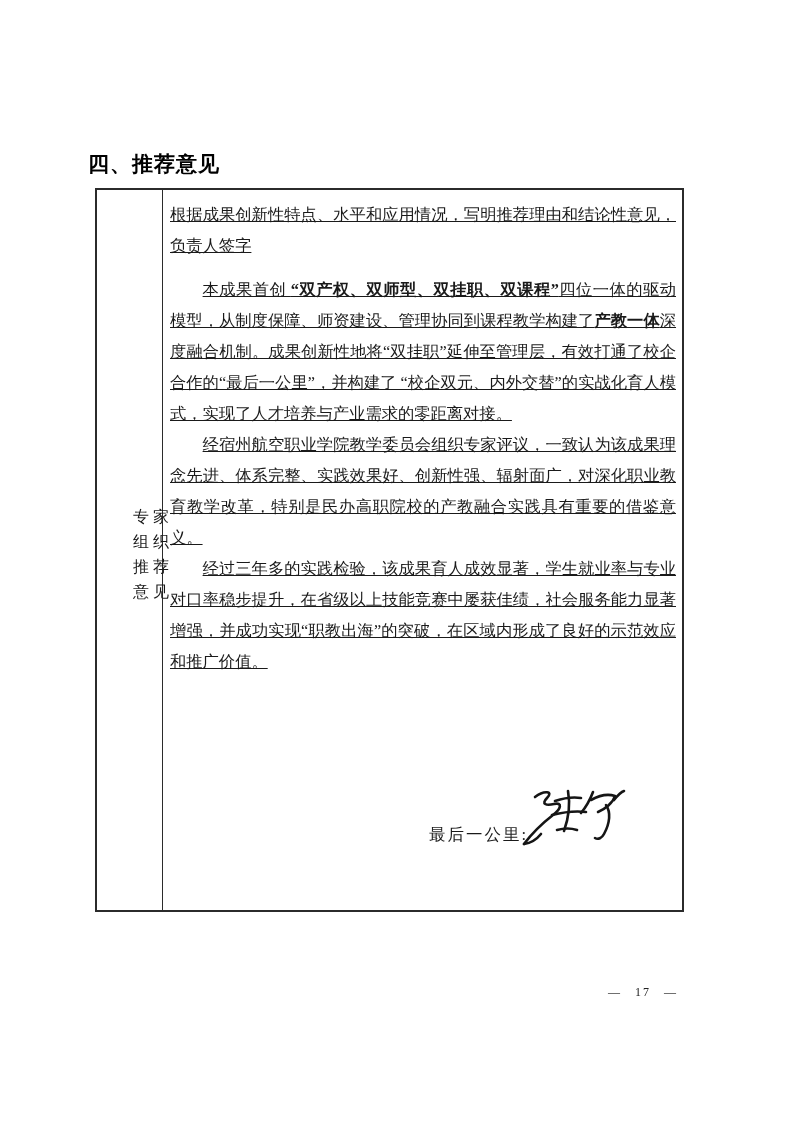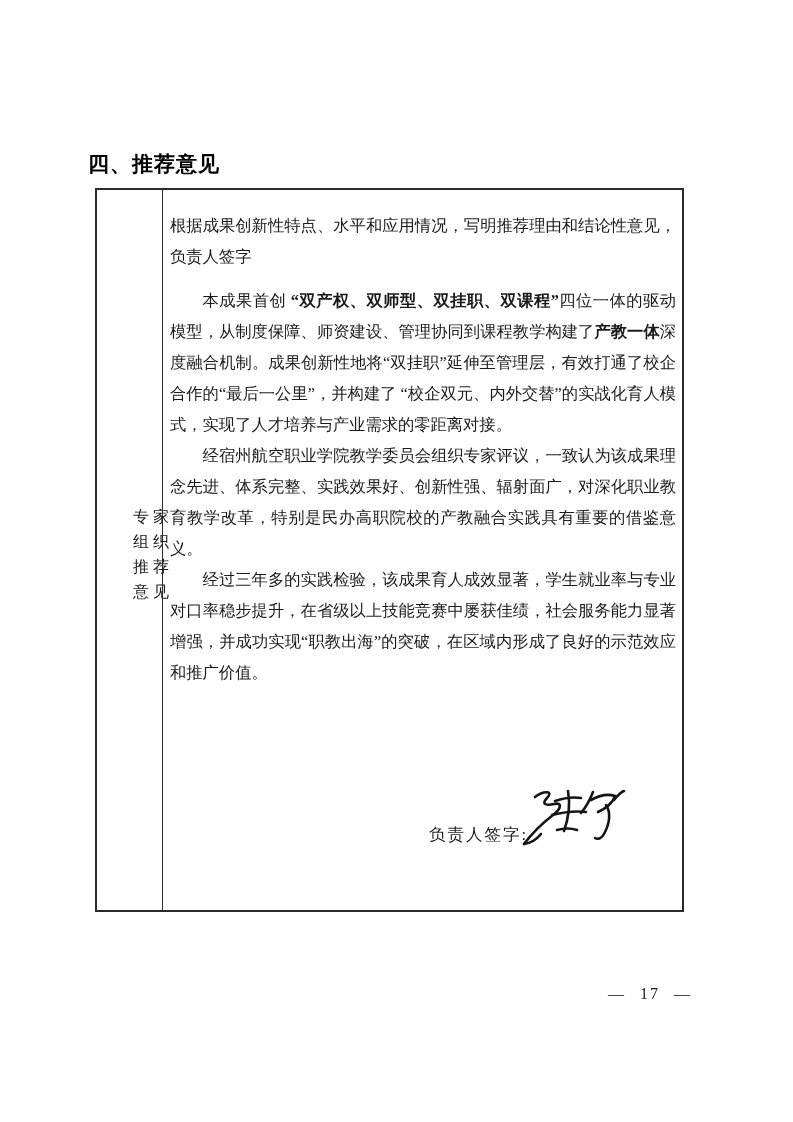--- a/index.html
+++ b/index.html
@@ -55,25 +55,26 @@
     font-size: 16px;
     line-height: 25px;
     letter-spacing: 4px;
     text-indent: 4px; 
     white-space: nowrap;
     margin-left: 43px;
   }
   .cell-right {
     flex: 1 1 auto;
     position: relative;
-    padding: 20px 6px 0 7px;
+    padding: 9px 6px 0 7px;
     box-sizing: border-box;
     font-size: 16.3px;
     line-height: 31px;
     text-align: justify;
+    text-decoration: underline;
   }
   .cell-right p {
     margin: 0;
   }
   .header-note {
     text-align: justify;
   }
   .para {
     text-indent: 2em;
   }
@@ -108,21 +109,21 @@
     word-spacing: 4px;
     letter-spacing: 1px;
     white-space: nowrap;
   }
 
   
   .page-number {
     position: absolute;
     left: 608px;
     top: 985px;
-    font-size: 16px;
+    font-size: 12px;
     letter-spacing: 2px;
     word-spacing: 8px;
     color: #222222;
   }
 </style>
 </head>
 <body>
 
 <div class="doc-title">四、推荐意见</div>
 
@@ -139,21 +140,21 @@
 
     <p class="header-note">根据成果创新性特点、水平和应用情况，写明推荐理由和结论性意见，负责人签字</p>
 
     <p class="para para-first"><span>本成果首创 </span><span class="bold-inline">“双产权、双师型、双挂职、双课程”</span><span>四位一体的驱动模型，从制度保障、师资建设、管理协同到课程教学构建了</span><span class="bold-inline">产教一体</span><span>深度融合机制。成果创新性地将“双挂职”延伸至管理层，有效打通了校企合作的“最后一公里”，并构建了 “校企双元、内外交替”的实战化育人模式，实现了人才培养与产业需求的零距离对接。</span></p>
 
     <p class="para">经宿州航空职业学院教学委员会组织专家评议，一致认为该成果理念先进、体系完整、实践效果好、创新性强、辐射面广，对深化职业教育教学改革，特别是民办高职院校的产教融合实践具有重要的借鉴意义。</p>
 
     <p class="para">经过三年多的实践检验，该成果育人成效显著，学生就业率与专业对口率稳步提升，在省级以上技能竞赛中屡获佳绩，社会服务能力显著增强，并成功实现“职教出海”的突破，在区域内形成了良好的示范效应和推广价值。</p>
 
 
-    <div class="sig-label">负责人签字:</div>
+    <div class="sig-label">最后一公里:</div>
 
     <svg class="sig-svg" viewBox="0 0 118 80" xmlns="http://www.w3.org/2000/svg">
       <g fill="none" stroke="#151515" stroke-width="2.6" stroke-linecap="round" stroke-linejoin="round">
 
         <path d="M24,13 c9,-7 19,-6 12,1 c-6,6 -1,8 7,6 c9,-2 7,5 -1,11 c-9,7 -20,17 -29,29"></path>
         <path d="M13,60 c7,-1 13,-5 17,-10"></path>
 
         <path d="M57,7 c2,11 1,26 -4,40"></path>
         <path d="M44,17 c9,-3 19,-4 26,-3"></path>
         <path d="M41,31 c12,-3 26,-4 34,-3"></path>

